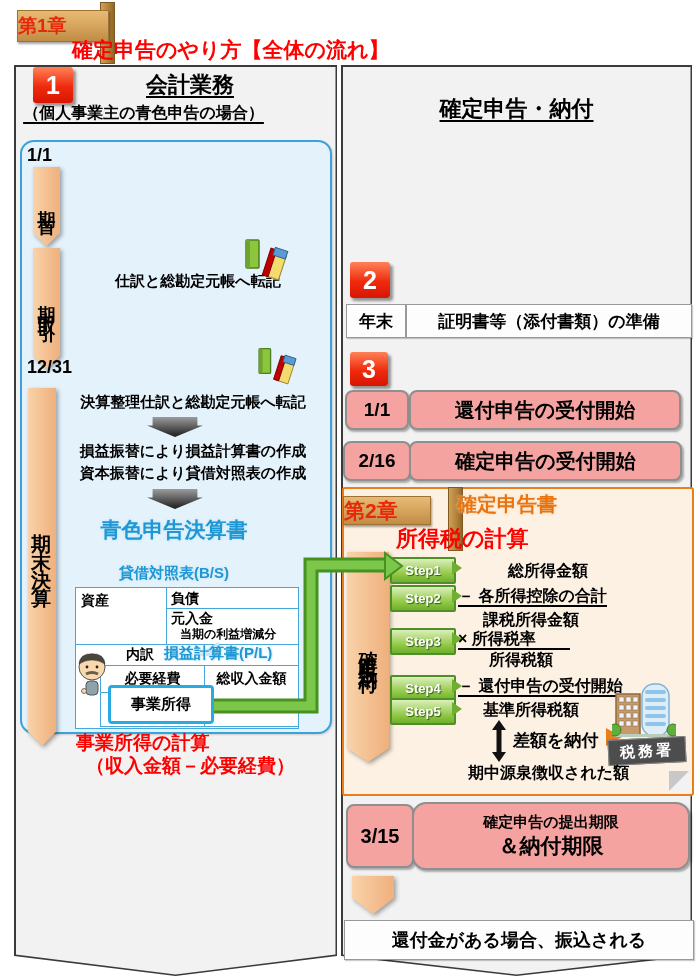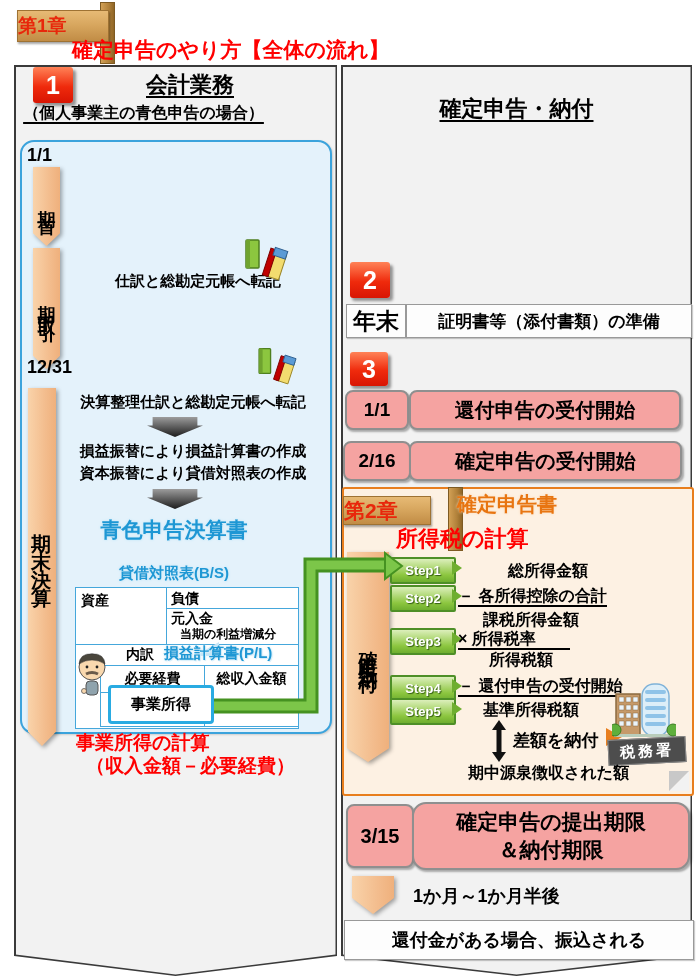--- a/index.html
+++ b/index.html
@@ -208,21 +208,21 @@
   </svg>
 
   <div class="abs incomebox ctr z6" style="left:108px; top:685px; width:100px; height:33px;">事業所得</div>
 
   <div class="abs redtext z3" style="left:76px; top:730px; font-size:19px; white-space:nowrap;">事業所得の計算</div>
   <div class="abs redtext z3" style="left:86px; top:753px; font-size:19px; white-space:nowrap;">（収入金額－必要経費）</div>
 
   <div class="abs b uline-title ctr z3" style="left:341px; top:94px; width:351px; height:30px; font-size:22px;">確定申告・納付</div>
 
   <div class="abs badge" style="left:350px; top:262px; width:40px; height:36px;">2</div>
-  <div class="abs whitebox ctr b" style="left:346px; top:304px; width:58px; height:32px; font-size:23px;">年末</div>
+  <div class="abs whitebox ctr b" style="left:346px; top:304px; width:58px; height:32px; font-size:17px;">年末</div>
   <div class="abs whitebox ctr b" style="left:406px; top:304px; width:284px; height:32px; font-size:17px; white-space:nowrap;">証明書等（添付書類）の準備</div>
 
   <div class="abs badge" style="left:350px; top:352px; width:38px; height:34px;">3</div>
 
   <div class="abs pink ctr" style="left:345px; top:390px; width:60px; height:36px; font-size:19px;">1/1</div>
   <div class="abs pink ctr" style="left:409px; top:390px; width:268px; height:36px; font-size:20px;">還付申告の受付開始</div>
 
   <div class="abs pink ctr" style="left:343px; top:441px; width:64px; height:36px; font-size:19px;">2/16</div>
   <div class="abs pink ctr" style="left:409px; top:441px; width:269px; height:36px; font-size:20px;">確定申告の受付開始</div>
 
@@ -311,24 +311,23 @@
       <circle cx="3" cy="52" r="6" fill="#5FAF3C" stroke="#3c7d22"></circle>
       <circle cx="61" cy="52" r="6" fill="#5FAF3C" stroke="#3c7d22"></circle>
     </svg>
   </div>
   <div class="abs taxbanner" style="left:608px; top:738px; width:76px; height:24px;">税務署</div>
 
   <div class="abs formula" style="left:468px; top:763px; white-space:nowrap;">期中源泉徴収された額</div>
 
   <div class="abs pink ctr" style="left:346px; top:804px; width:64px; height:60px; font-size:20px;">3/15</div>
   <div class="abs pink" style="left:412px; top:802px; width:274px; height:64px; border-radius:14px; display:flex; flex-direction:column; align-items:center; justify-content:center;">
-    <div style="font-size:21px;">確定申告の提出期限</div>
+    <div style="font-size:15px;">確定申告の提出期限</div>
     <div style="font-size:21px;">＆納付期限</div>
   </div>
 
   <div class="abs pshadow" style="left:352px; top:876px;">
     <div class="pennant" style="width:42px; height:38px; clip-path:polygon(0 0,100% 0,100% 58%,50% 100%,0 58%);"></div>
   </div>
-  <div class="abs b z3" style="left:413px; top:884px; font-size:18px; white-space:nowrap;">1か月～1か月半後</div>
 
   <div class="abs whitebox ctr b" style="left:344px; top:920px; width:348px; height:38px; font-size:18px; z-index:3;">還付金がある場合、振込される</div>
 
 </div>
 
 </body></html>

